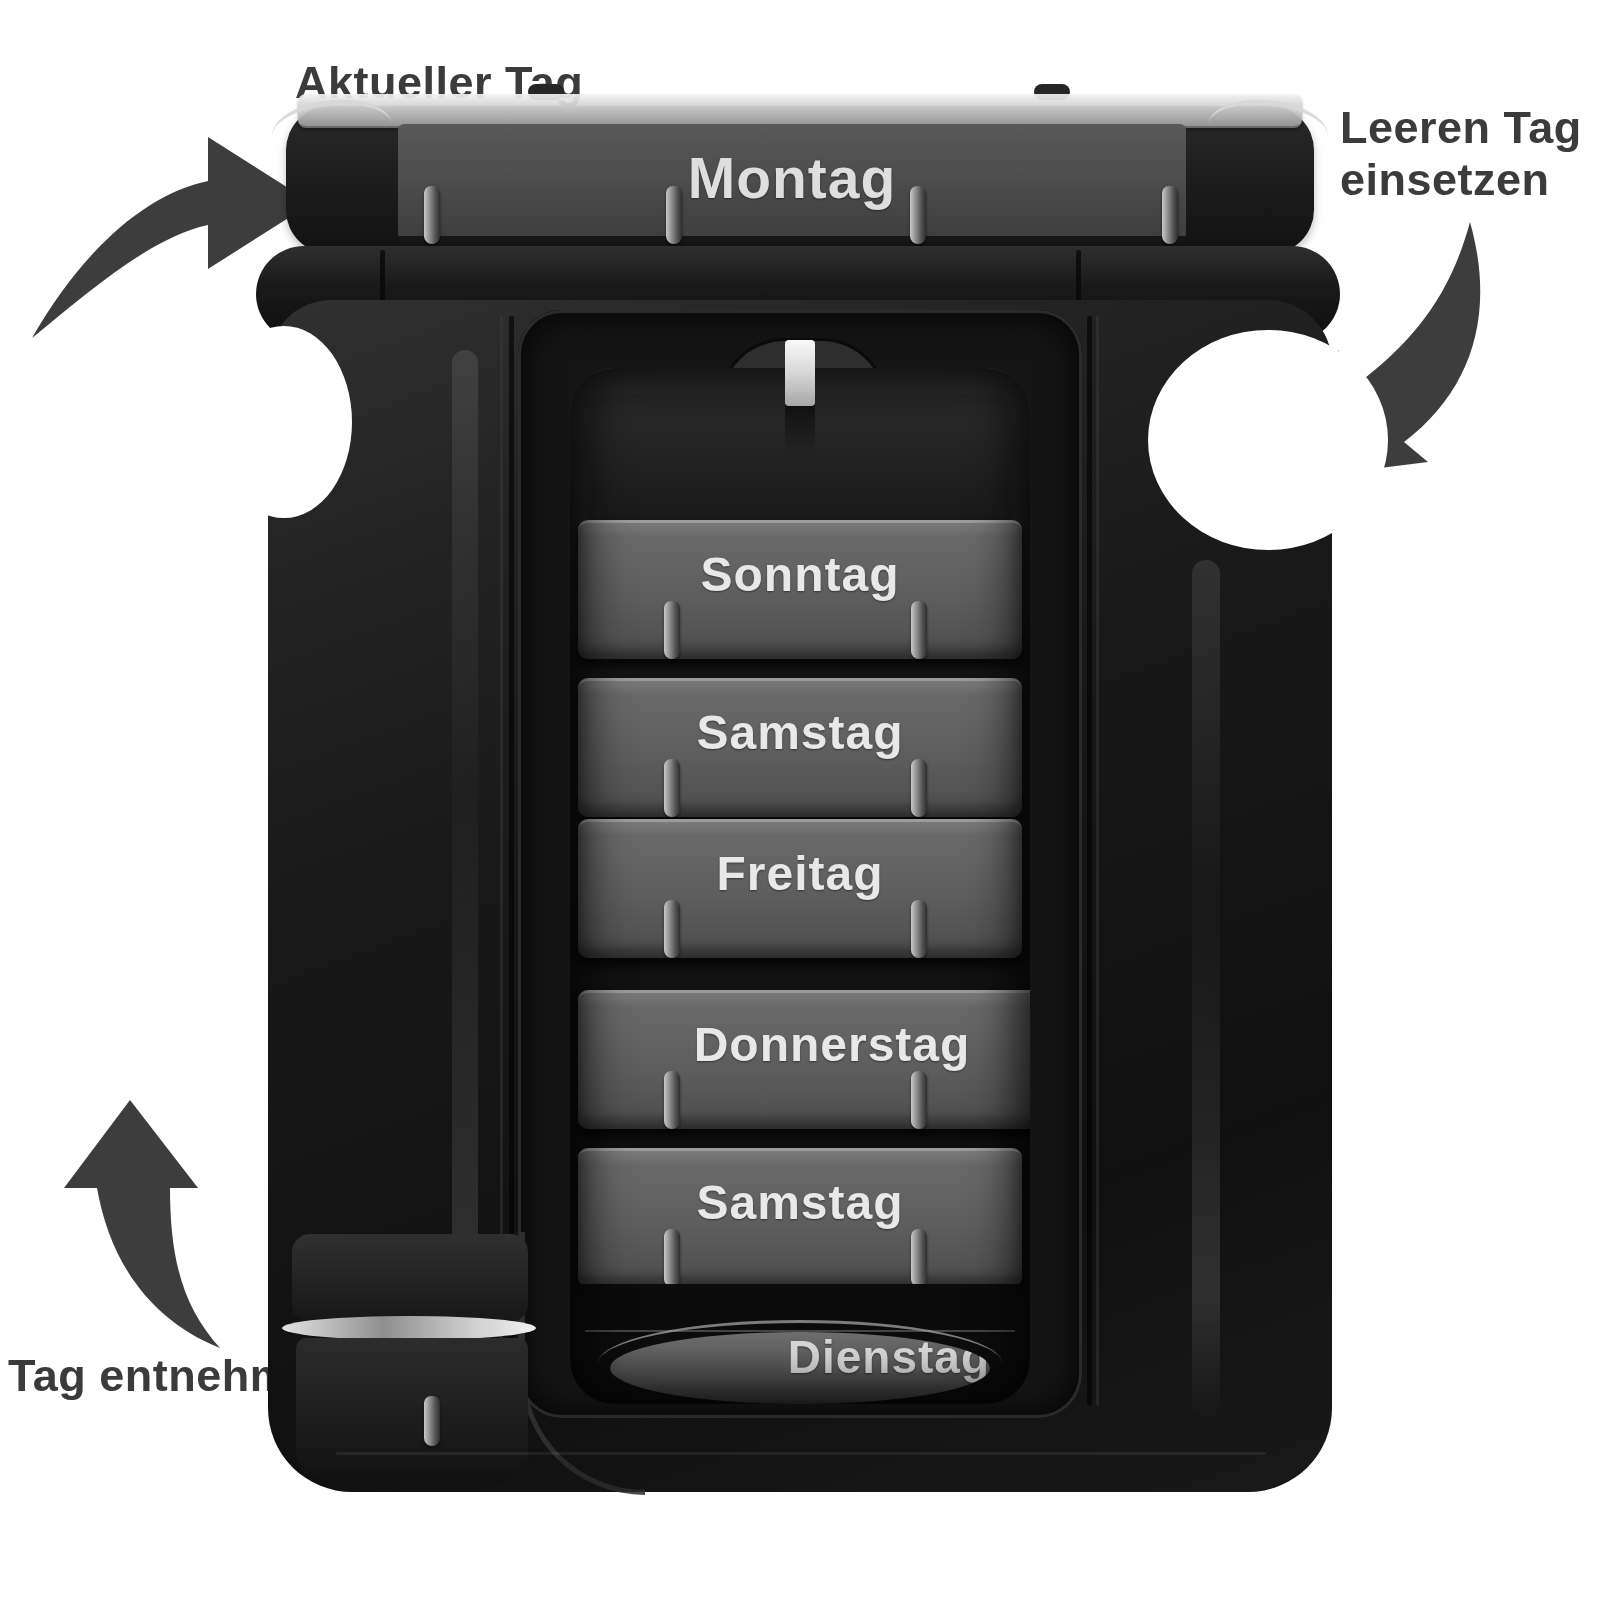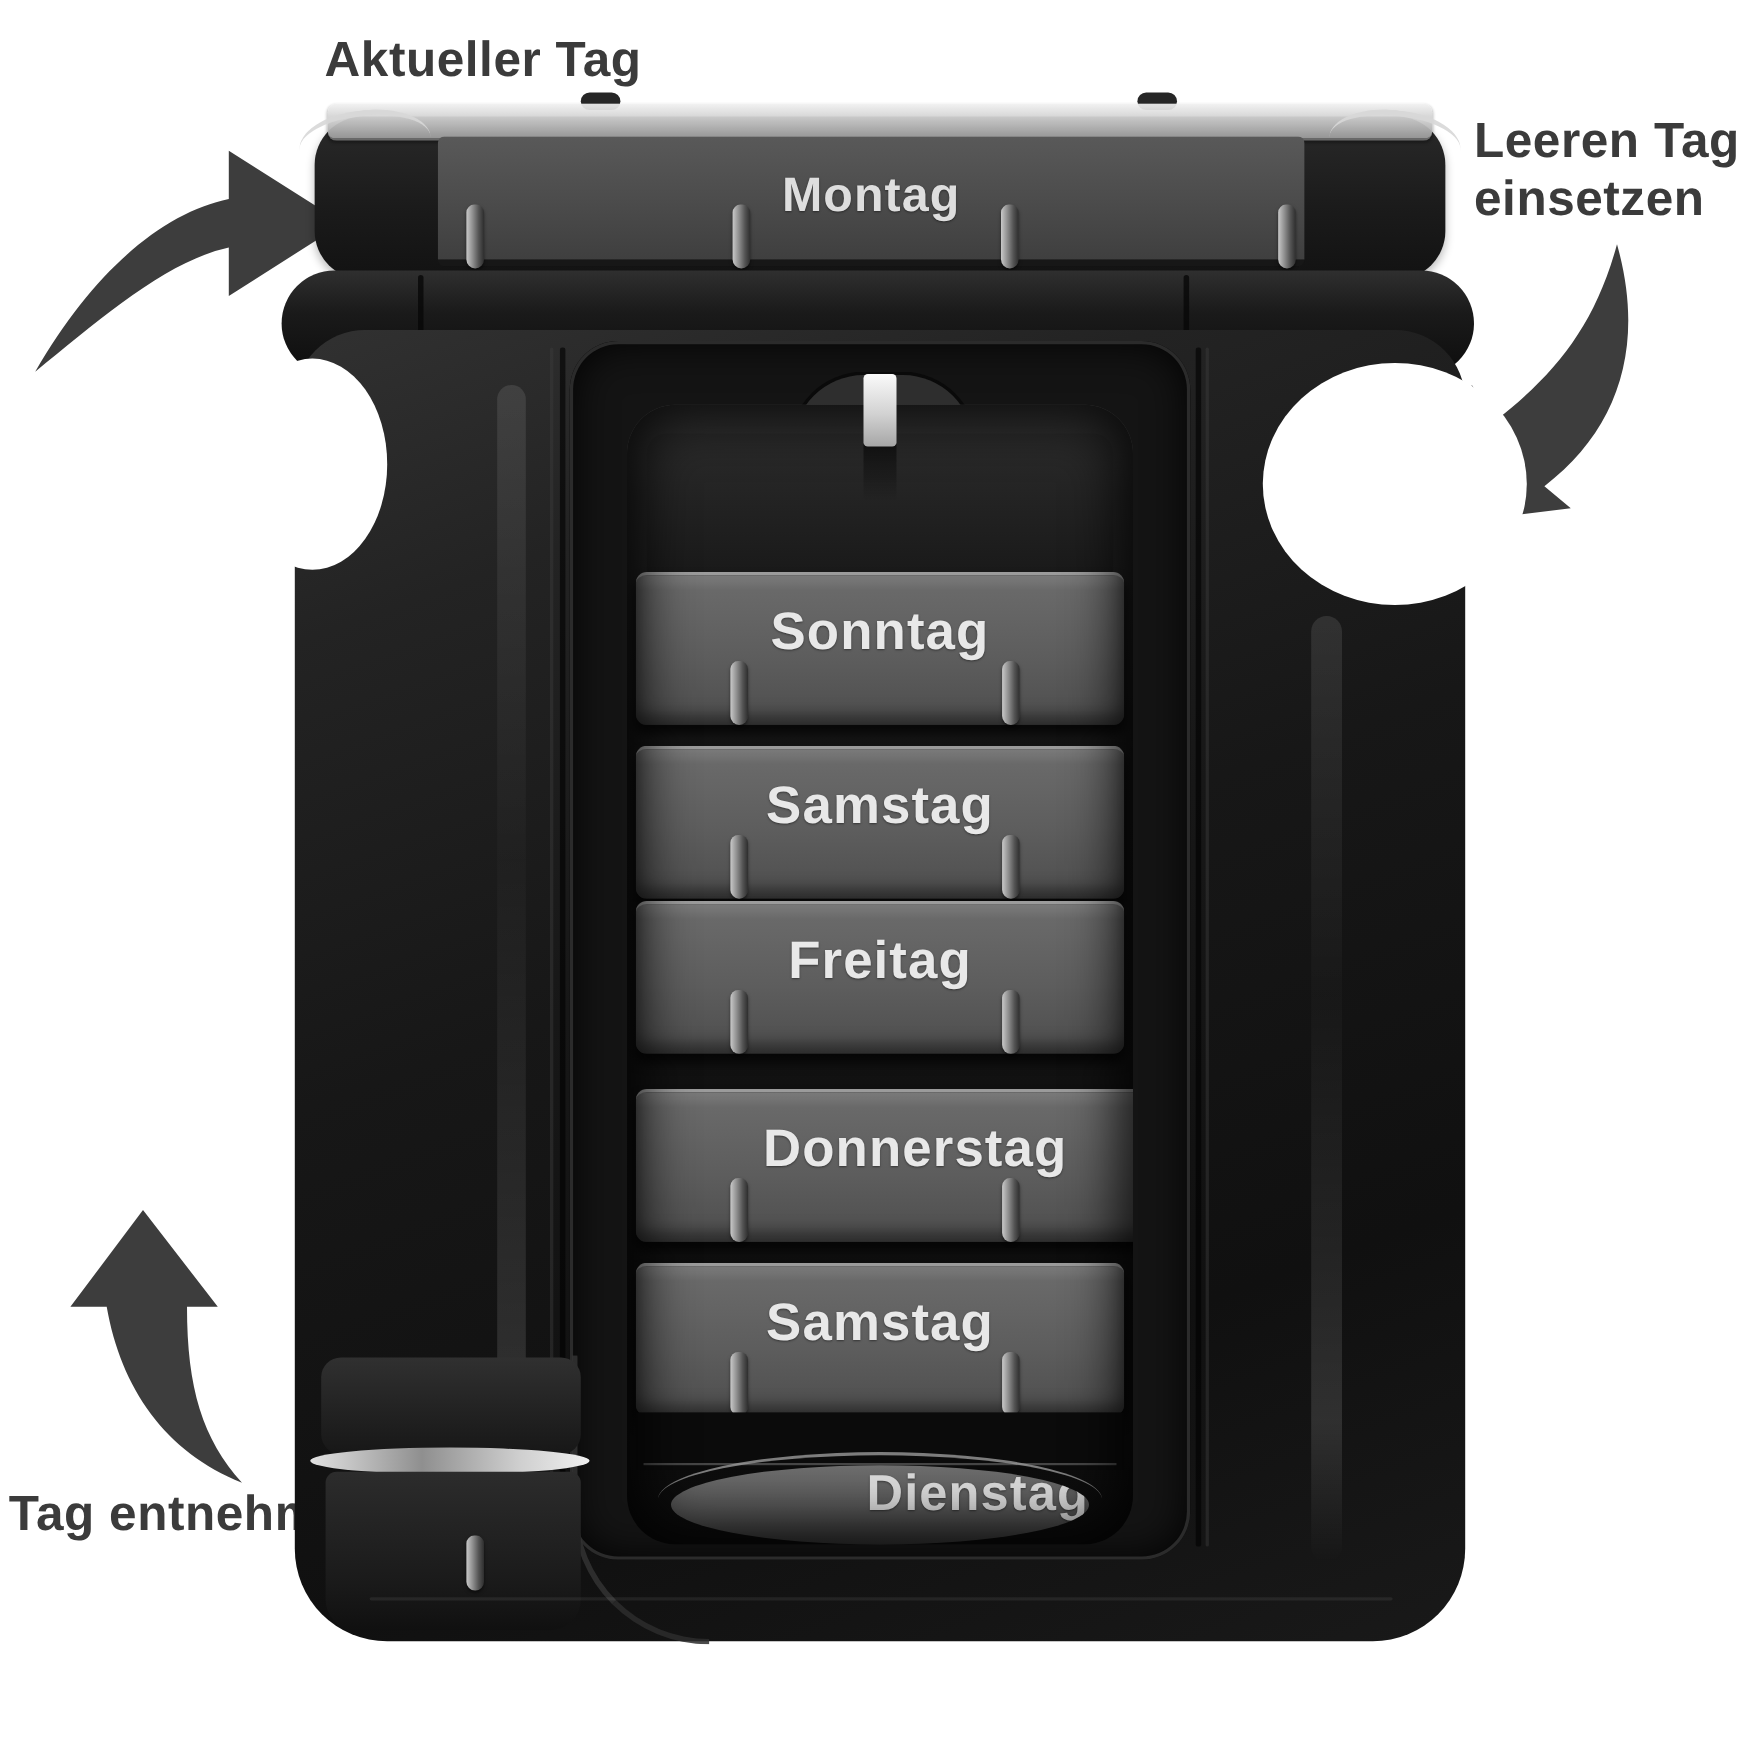--- a/index.html
+++ b/index.html
@@ -19,21 +19,21 @@
       box-shadow:0 4px 8px rgba(0,0,0,.25);}
   .lid-tab{top:84px;width:36px;height:16px;border-radius:8px;background:#262626;}
   .montag-lid{left:298px;top:94px;width:1004px;height:32px;border-radius:8px;opacity:.93;
       background:linear-gradient(180deg,#f2f2f2 0%,#cfcfcf 45%,#9d9d9d 100%);
       border-bottom:2px solid #6f6f6f;box-shadow:0 2px 3px rgba(0,0,0,.35);}
   .cap-arc{width:120px;height:56px;border-radius:50%;border-top:5px solid #d8d8d8;opacity:.9;}
   .montag-face{left:398px;top:124px;width:788px;height:112px;border-radius:6px;
       background:linear-gradient(180deg,#595959 0%,#4b4b4b 55%,#3f3f3f 100%);
       border-bottom:6px solid #171717;text-align:center;}
   .montag-face .day-label{line-height:108px;}
-  .day-label{color:#dedede;font-weight:700;font-size:44px;letter-spacing:1px;
+  .day-label{color:#dedede;font-weight:700;font-size:57px;letter-spacing:1px;
       text-shadow:0 1px 2px rgba(0,0,0,.45);margin-top:40px;}
   .clip{width:16px;border-radius:8px 8px 9px 9px;
       background:linear-gradient(90deg,#c9c9c9 0%,#909090 35%,#545454 70%,#2e2e2e 100%);
       box-shadow:0 2px 3px rgba(0,0,0,.5);}
 
   
   .collar{left:256px;top:246px;width:1084px;height:96px;border-radius:48px;
       background:linear-gradient(180deg,#2f2f2f 0%,#1a1a1a 40%,#0d0d0d 100%);}
   .collar-seam{top:250px;width:5px;height:88px;border-radius:3px;background:#070707;opacity:.8;}
   .body-shell{left:268px;top:300px;width:1064px;height:1192px;border-radius:64px 64px 84px 84px;
@@ -86,21 +86,21 @@
       background:linear-gradient(180deg,#2c2c2c 0%,#1a1a1a 70%,#101010 100%);}
   .drawer-clip{left:424px;top:1396px;height:50px;}
   .base-line{left:336px;top:1452px;width:930px;height:3px;border-radius:2px;
       background:rgba(255,255,255,.07);}
 </style>
 </head>
 <body>
 
 <div id="stage">
 
-  <div class="abs callout" style="left:295px;top:28px;">Aktueller Tag</div>
+  <div class="abs callout" style="left:295px;top:57px;">Aktueller Tag</div>
   <div class="abs callout" style="left:1340px;top:102px;">
     <div>Leeren Tag</div>
     <div>einsetzen</div>
   </div>
   <div class="abs callout" style="left:8px;top:1350px;">Tag entnehmen</div>
 
   <svg id="arrow-layer" class="abs" viewBox="0 0 1600 1600" xmlns="http://www.w3.org/2000/svg">
     <path fill="#3d3d3d" d="M32,338 C86,244 150,193 208,181 L208,137 L312,203 L208,269 L208,225 C152,237 92,289 32,338 Z"></path>
     <path fill="#3d3d3d" d="M1470,222 C1496,314 1472,390 1404,442 L1428,462 L1300,478 L1338,350 L1360,382 C1414,340 1450,296 1470,222 Z"></path>
     <path fill="#3d3d3d" d="M130,1100 L198,1188 L170,1188 C170,1262 184,1308 220,1348 C150,1320 110,1262 97,1188 L64,1188 Z"></path>

